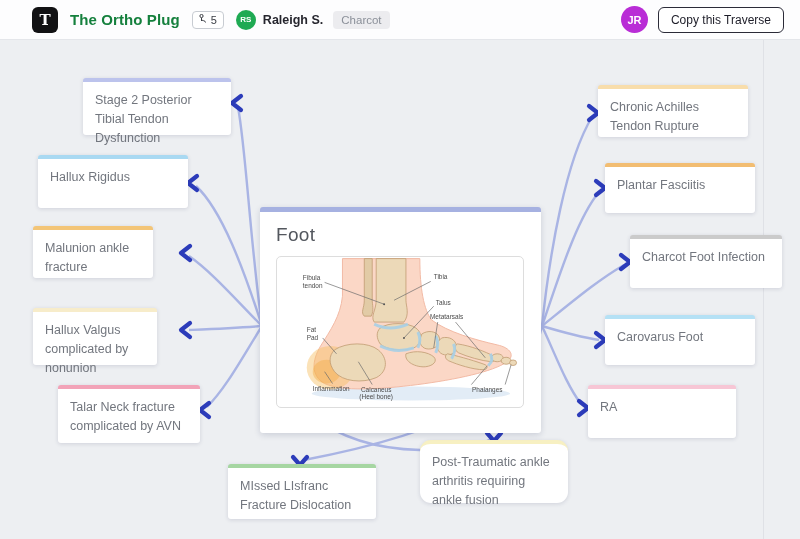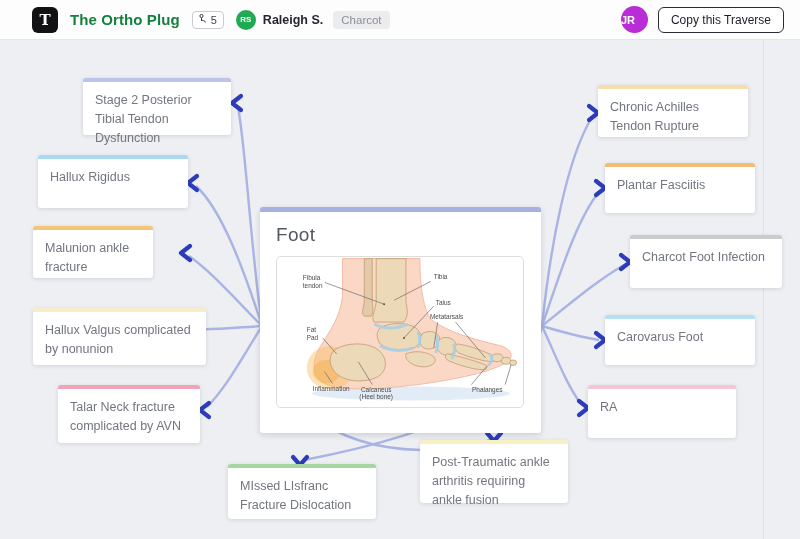--- a/index.html
+++ b/index.html
@@ -31,21 +31,21 @@
   }
   .author-name { font-size:12.5px; font-weight:700; color:#26262e; margin-left:7px; }
   .tag-pill {
     margin-left:10px; background:#ececef; color:#8b9099; font-size:11.5px;
     padding:3px 8px; border-radius:4px;
   }
   .header-right { margin-left:auto; display:flex; align-items:center; gap:10px; }
   .avatar-user {
     width:27px; height:27px; border-radius:50%; background:#b92dd6;
     color:#fff; font-size:11px; font-weight:700;
-    display:flex; align-items:center; justify-content:flex-start;margin-left:39px;
+    display:flex; align-items:center; justify-content:center;margin-left:39px;
   }
   .copy-btn {
     background:#ffffff; border:1.5px solid #2b2b38; border-radius:6px;
     font-size:12px; color:#1d1d28; padding:5px 12px; cursor:pointer;
     font-family:"Liberation Sans", sans-serif;
   }
 
   
   .canvas { position:absolute; top:40px; left:0; width:800px; height:499px; }
   .v-divider { position:absolute; left:763px; top:0; width:1px; height:499px; background:#dfe1e6; z-index:0; }
@@ -58,21 +58,21 @@
     position:absolute; background:#ffffff; border-radius:3px;
     border-top:4px solid #ccc;
     box-shadow:0 1px 4px rgba(25,35,80,.14);
     padding:9px 12px; z-index:2; cursor:pointer;
   }
   .node-label { font-size:12.5px; line-height:1.5; color:#72767e; display:block; }
 
   .n-stage2     { left:83px;  top:38px;  width:148px; height:57px; }
   .n-rigidus    { left:38px;  top:115px; width:150px; height:53px; }
   .n-malunion   { left:33px;  top:186px; width:120px; height:52px; }
-  .n-valgus     { left:33px;  top:268px; width:173px; height:57px; }
+  .n-valgus     { left:33px;  top:268px; width:124px; height:57px; }
   .n-talar      { left:58px;  top:345px; width:142px; height:58px; }
   .n-lisfranc   { left:228px; top:424px; width:148px; height:55px; }
   .n-posttrauma { left:420px; top:400px; width:148px; height:63px; }
   .n-achilles   { left:598px; top:45px;  width:150px; height:52px; }
   .n-plantar    { left:605px; top:123px; width:150px; height:50px; }
   .n-charcot    { left:630px; top:195px; width:152px; height:53px; }
   .n-carovarus  { left:605px; top:275px; width:150px; height:50px; }
   .n-ra         { left:588px; top:345px; width:148px; height:53px; }
 
   
@@ -163,21 +163,21 @@
   </div>
   <div class="node n-valgus" style="border-top-color: rgb(247, 236, 202);">
     <span class="node-label">Hallux Valgus complicated by nonunion</span>
   </div>
   <div class="node n-talar" style="border-top-color: rgb(242, 163, 184);">
     <span class="node-label">Talar Neck fracture complicated by AVN</span>
   </div>
   <div class="node n-lisfranc" style="border-top-color: rgb(166, 214, 162);">
     <span class="node-label">MIssed LIsfranc Fracture Dislocation</span>
   </div>
-  <div class="node n-posttrauma" style="border-top-color: rgb(247, 240, 194);">
+  <div class="node n-posttrauma" style="border-top-color: rgb(247, 240, 194); border-radius: 11px;">
     <span class="node-label">Post-Traumatic ankle arthritis requiring ankle fusion</span>
   </div>
   <div class="node n-plantar" style="border-top-color: rgb(242, 189, 114);">
     <span class="node-label">Plantar Fasciitis</span>
   </div>
   <div class="node n-achilles" style="border-top-color: rgb(248, 221, 171);">
     <span class="node-label">Chronic Achilles Tendon Rupture</span>
   </div>
   <div class="node n-charcot" style="border-top-color: rgb(203, 203, 203);">
     <span class="node-label">Charcot Foot Infection</span>

